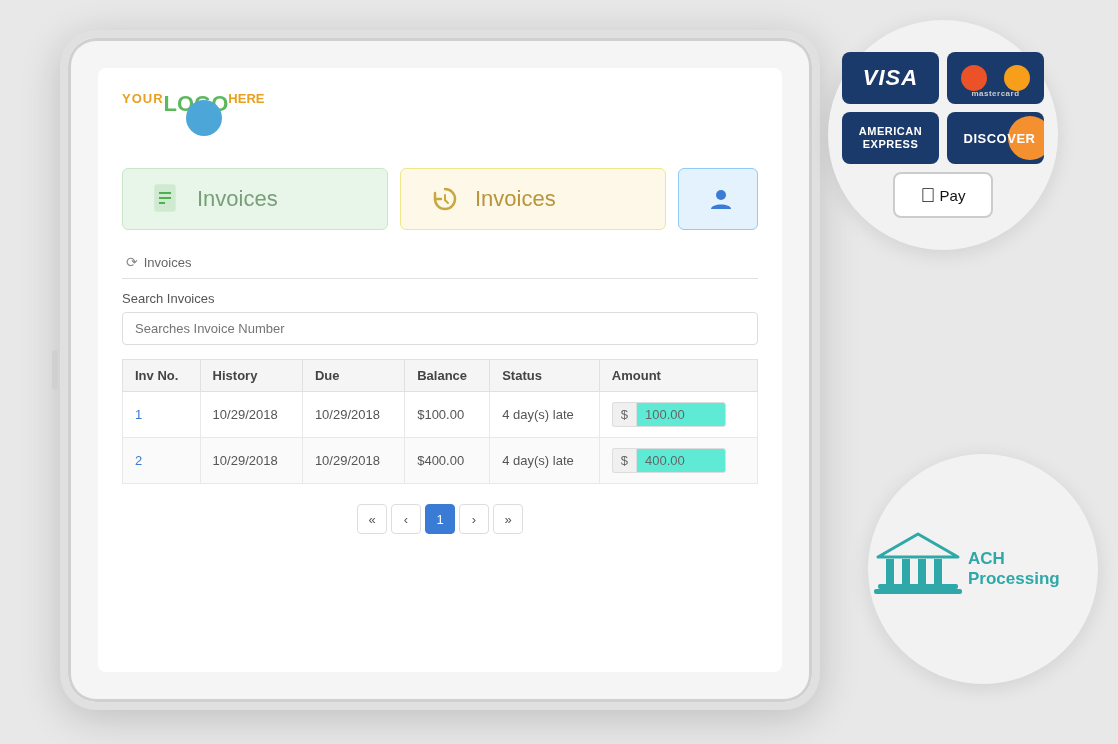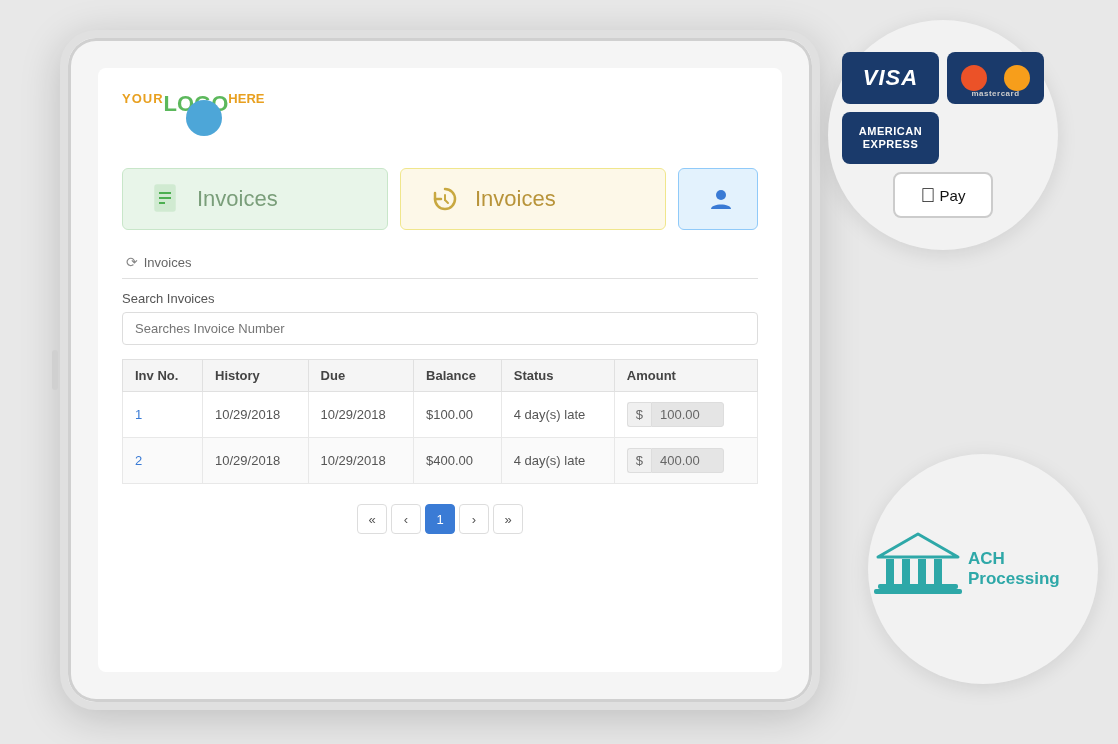--- a/index.html
+++ b/index.html
@@ -232,22 +232,22 @@
       color: #666;
       border-radius: 3px 0 0 3px;
     }
 
     .amount-input {
       border: 1px solid #ddd;
       padding: 4px 8px;
       font-size: 13px;
       color: #666;
       border-radius: 0 3px 3px 0;
-      width: 73px;
-      background: #e5e5e5;
+      width: 90px;
+      background: #5eead4;
       outline: none;
     }
 
     
     .pagination {
       display: flex;
       justify-content: center;
       gap: 4px;
       margin-top: 20px;
     }
@@ -567,20 +567,24 @@
       <div class="card-badge card-mastercard">
         <div class="mc-left"></div>
         <div class="mc-right"></div>
         <span class="mc-text">mastercard</span>
       </div>
 
       <div class="card-badge card-amex">
         <span>AMERICAN<br>EXPRESS</span>
       </div>
 
+      <div class="card-badge card-discover">
+        <div class="discover-circle"></div>
+        <span class="discover-text">DISCOVER</span>
+      </div>
     </div>
 
     <div class="applepay-badge">
       <span style="font-size:20px;"></span>
       <span style="font-size:15px; font-weight:500;">Pay</span>
     </div>
   </div>
 
   <div class="ach-circle">
     <div class="ach-icon">

